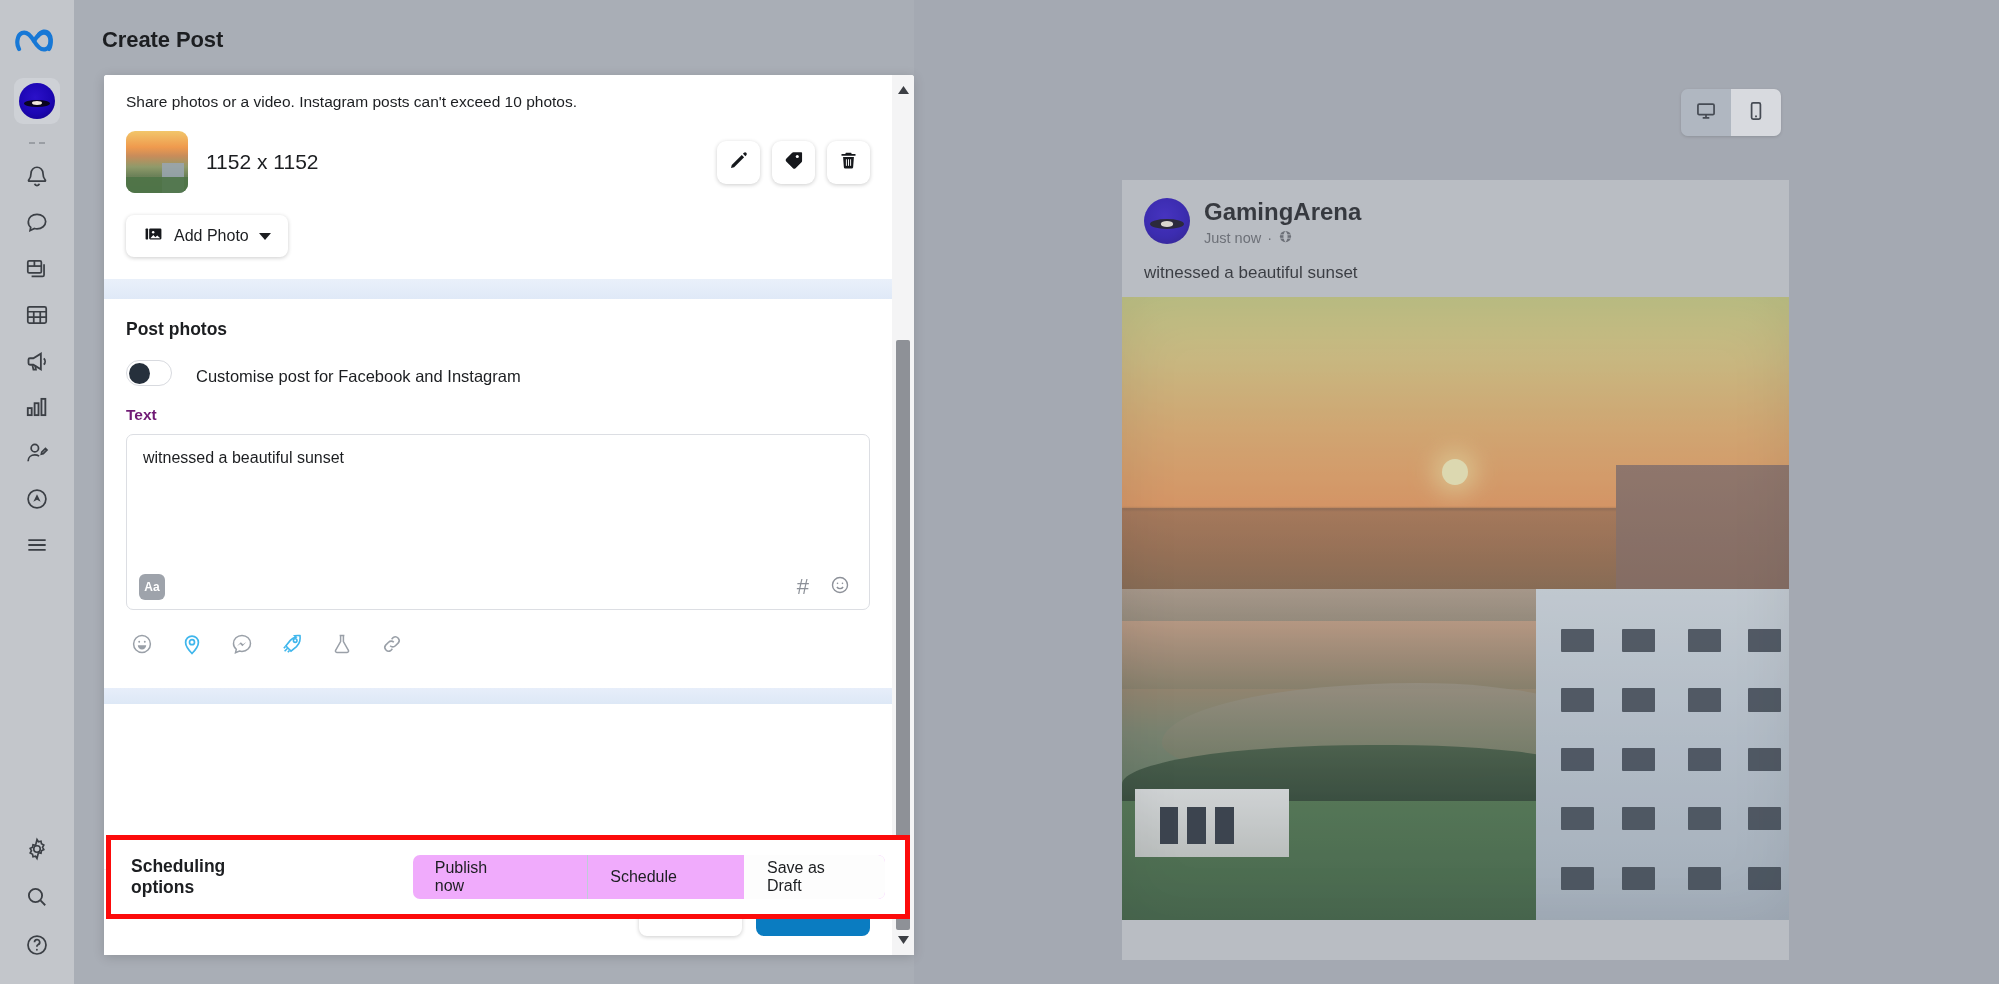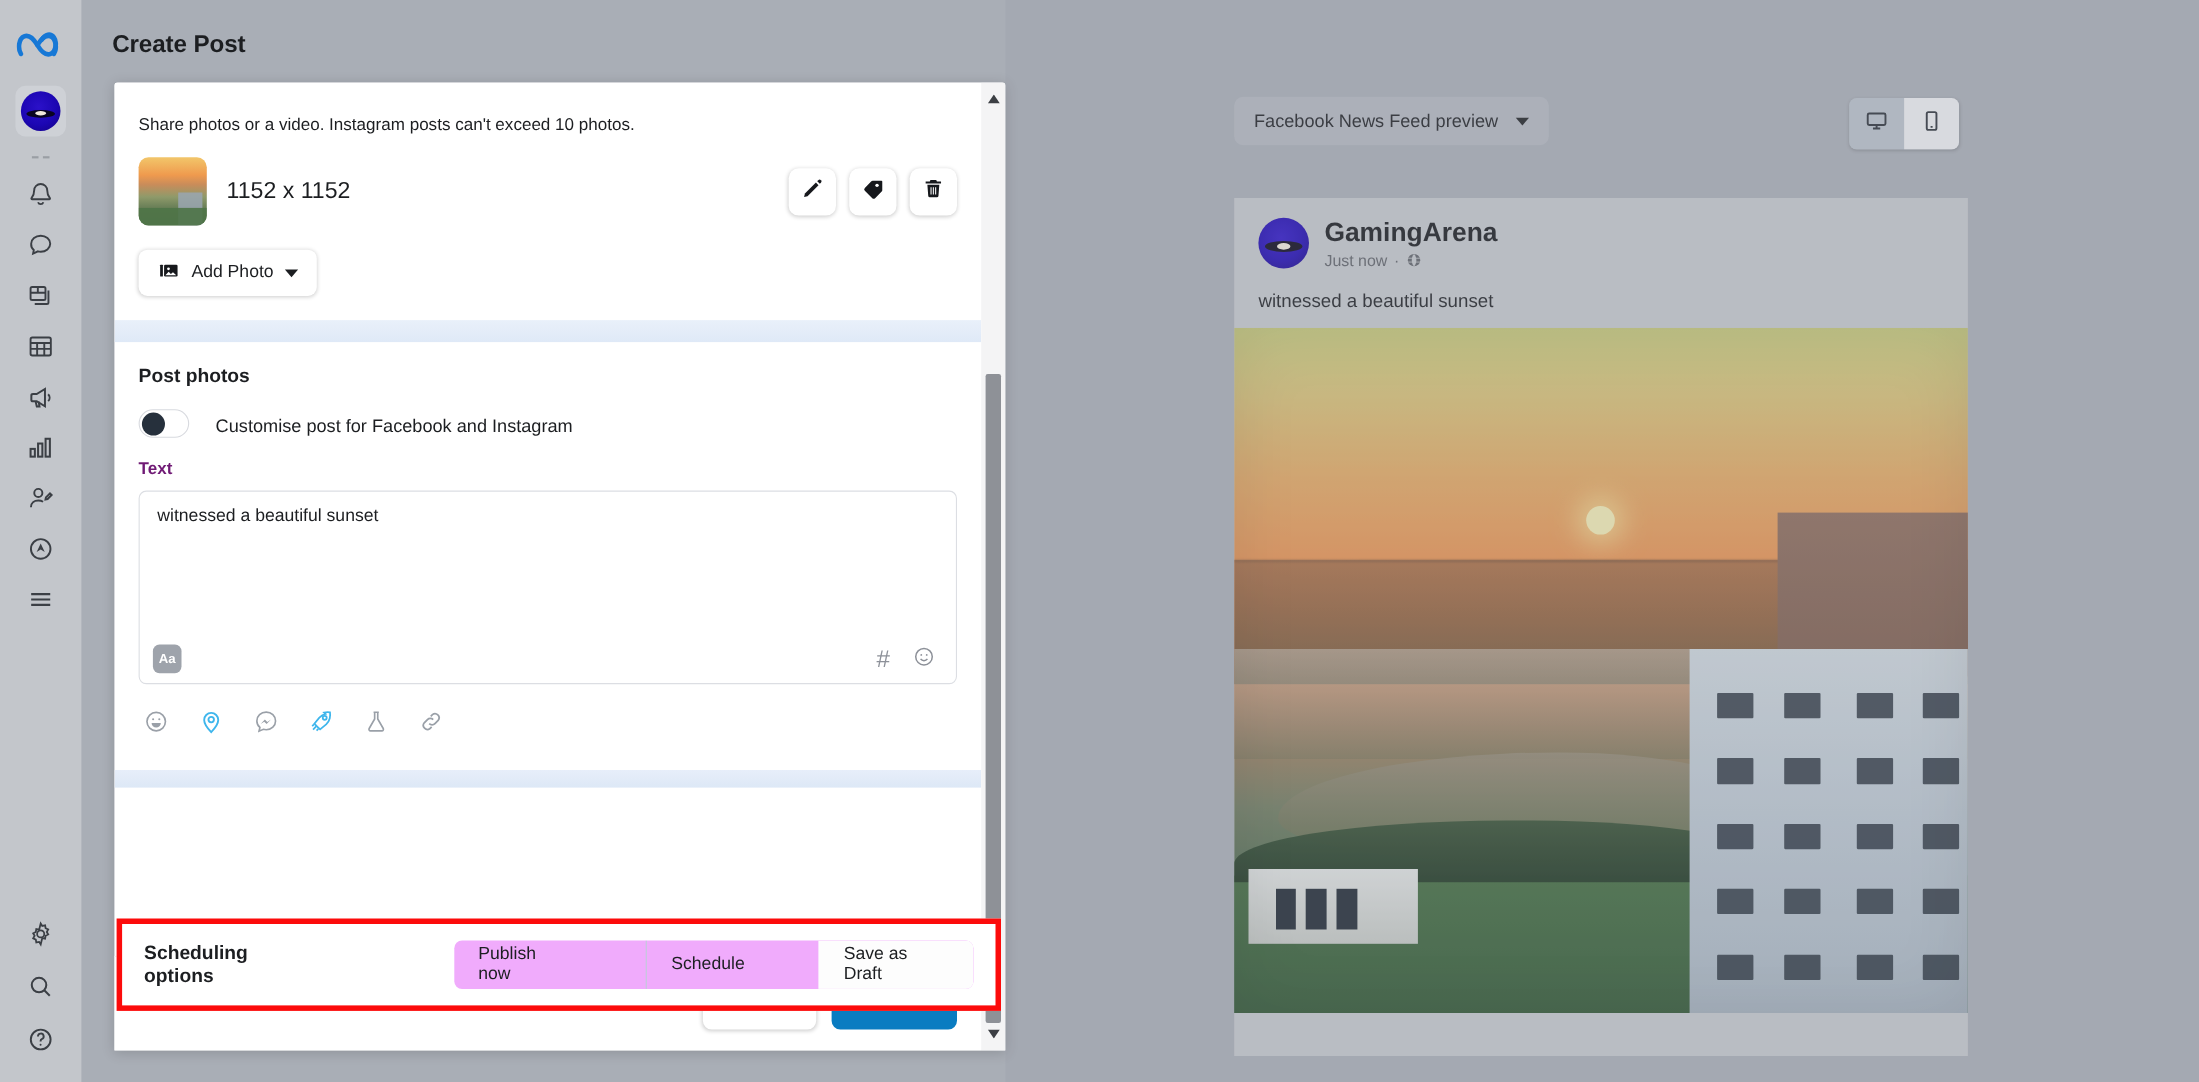--- a/index.html
+++ b/index.html
@@ -49,21 +49,21 @@
     position: absolute; left: 102px; top: 27px;
     font-size: 22px; font-weight: 700; color: #1c1e21; letter-spacing: -.1px;
   }
   #modal {
     position: absolute; left: 104px; top: 75px; width: 810px; height: 880px;
     background: #ffffff; border-radius: 3px 3px 0 0;
     box-shadow: 0 2px 12px rgba(0,0,0,.16);
     overflow: hidden;
   }
   #modal-scroll { position: absolute; inset: 0 22px 100px 0; overflow: hidden; }
-  .sec-media { padding: 30px 22px 22px 22px; background:#fff; }
+  .sec-media { padding: 18px 22px 22px 22px; background:#fff; }
   .media-hint { font-size: 15.5px; color: #1c1e21; margin-bottom: 20px; }
   .media-row { display: flex; align-items: center; gap: 18px; }
   .thumb {
     width: 62px; height: 62px; border-radius: 9px; flex: none; overflow:hidden;
     background:
       linear-gradient(180deg,#f2c66a 0%,#ef9a4e 26%,#c98c5a 40%,#8f9a6a 58%,#6d8259 72%,#5b7a52 100%);
     position: relative;
   }
   .thumb .t-bldg { position:absolute; right:4px; bottom:0; width:22px; height:30px; background:#9aa6b2; opacity:.85;}
   .thumb .t-ground { position:absolute; left:0; bottom:0; width:100%; height:16px; background:#4e7347; opacity:.9;}
@@ -494,26 +494,20 @@
       </div>
       <div id="sb-thumb"></div>
       <div id="sb-dn">
         <svg width="11" height="8" viewBox="0 0 11 8">
             <path d="M5.5 8L0 0h11z" fill="#3c3f44"></path>
           </svg>
       </div>
     </div>
   </div>
 
-  <div id="preview-bar">
-    <div class="prev-select">
-      <span>Facebook News Feed preview</span>
-      <span class="caret"></span>
-    </div>
-  </div>
 
   <div id="device-toggle">
     <div class="dev-btn active">
       <span>
         <svg width="22" height="22" viewBox="0 0 24 24" fill="none" stroke="#2b3038" stroke-width="1.9">
           <rect x="3.2" y="4.6" width="17.6" height="11.4" rx="1.4"></rect>
           <path d="M12 16v3.2M8.4 19.4h7.2"></path>
         </svg>
       </span>
     </div>

